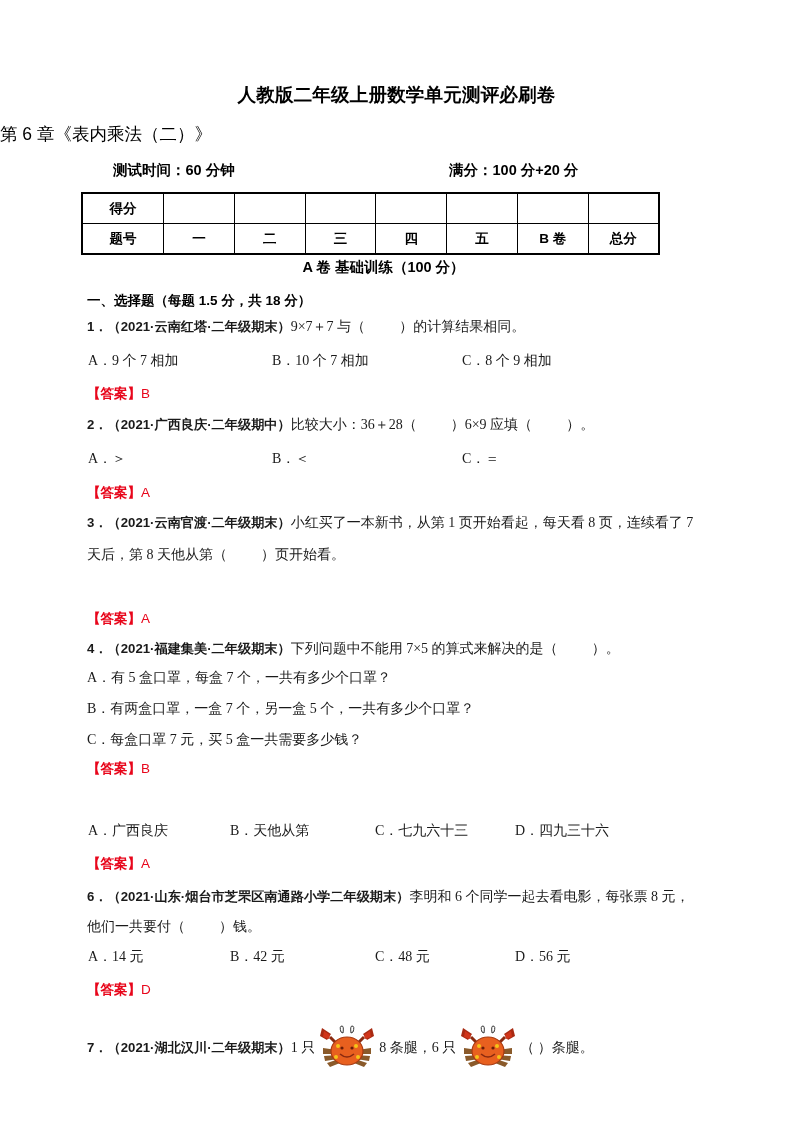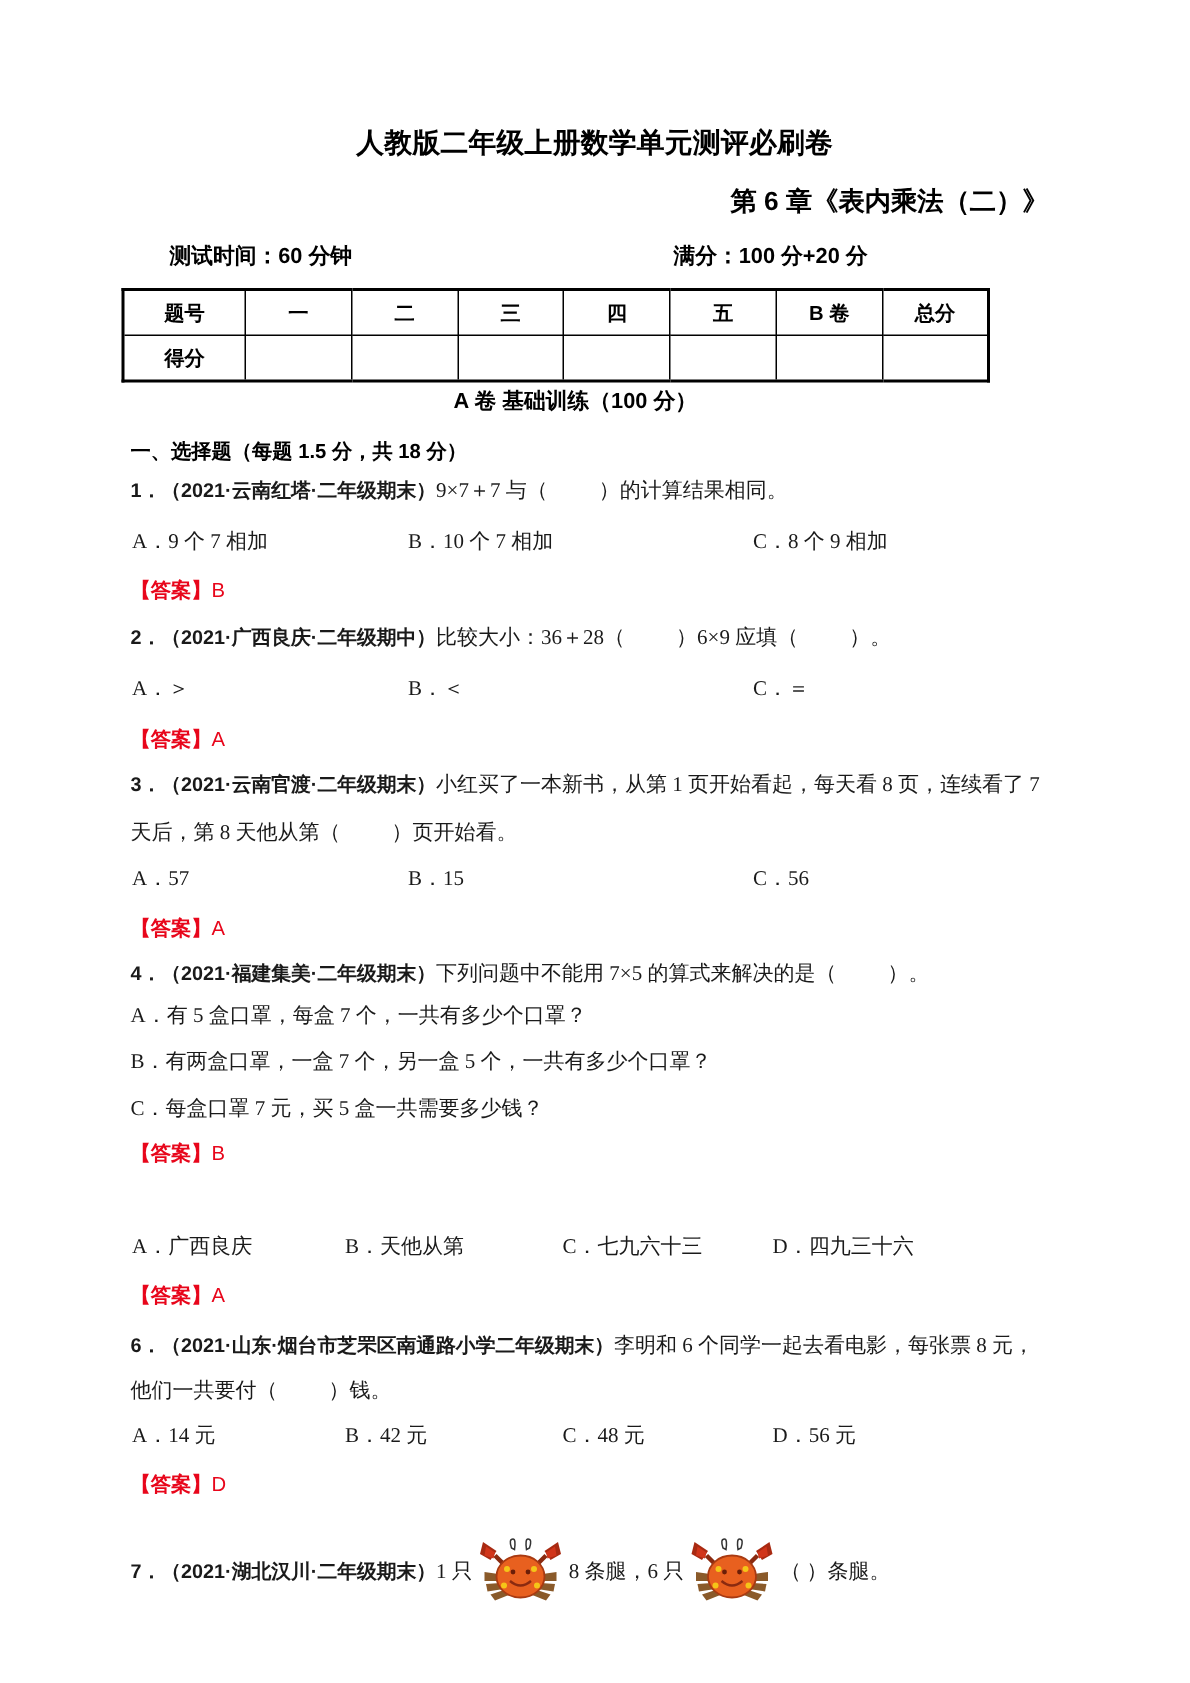--- a/index.html
+++ b/index.html
@@ -30,23 +30,23 @@
     text-align: center;
     font-family: "Liberation Sans", sans-serif;
     font-weight: bold;
     font-size: 18.5px;
     letter-spacing: 0.2px;
   }
   .doc-subtitle {
     position: absolute;
     left: 0; top: 122px;
     width: 699px;
-    text-align: right;
-    font-family: "Liberation Sans", sans-serif;
-    font-weight: bold;
+    text-align: left;
+    font-family: "Liberation Sans", sans-serif;
+    font-weight: normal;
     font-size: 17.5px;
   }
   .meta-row {
     position: absolute;
     left: 113px; top: 161px;
     width: 560px;
     font-family: "Liberation Sans", sans-serif;
     font-weight: bold;
     font-size: 14.5px;
   }
@@ -119,21 +119,21 @@
   .opt {
     position: absolute;
     top: 0;
     font-family: "Liberation Serif", serif;
     font-size: 14px;
     white-space: nowrap;
     color: #1a1a1a;
   }
   .opt-col-0 { left: 1px; }
   .opt-col-1 { left: 185px; }
-  .opt-col-2 { left: 375px; margin-left: 40px; }
+  .opt-col-2 { left: 375px; }
   .opt4-col-0 { left: 1px; }
   .opt4-col-1 { left: 143px; }
   .opt4-col-2 { left: 288px; }
   .opt4-col-3 { left: 428px; }
 
   .opt-stack { position: absolute; left: 87px; width: 622px; }
   .opt-line {
     font-family: "Liberation Serif", serif;
     font-size: 14px;
     line-height: 31px;
@@ -181,39 +181,39 @@
   <div class="doc-subtitle">第 6 章《表内乘法（二）》</div>
 
   <div class="meta-row">
     <span class="meta-left">测试时间：60 分钟</span>
     <span class="meta-right">满分：100 分+20 分</span>
   </div>
 
   <table class="score-table">
     <tbody>
         <tr>
+      <td class="outer-l">得分</td>
+      <td></td>
+      <td></td>
+      <td></td>
+      <td></td>
+      <td></td>
+      <td></td>
+      <td class="outer-r"></td>
+    </tr>
+    <tr>
       <td class="outer-l">题号</td>
       <td>一</td>
       <td>二</td>
       <td>三</td>
       <td>四</td>
       <td>五</td>
       <td>B 卷</td>
       <td class="outer-r">总分</td>
     </tr>
-    <tr>
-      <td class="outer-l">得分</td>
-      <td></td>
-      <td></td>
-      <td></td>
-      <td></td>
-      <td></td>
-      <td></td>
-      <td class="outer-r"></td>
-    </tr>
   </tbody>
     </table>
 
   <div class="paper-label">A 卷   基础训练（100 分）</div>
   <div class="section-head">一、选择题（每题 1.5 分，共 18 分）</div>
 
   <div class="q q-text" style="top:316px;">
     <span class="q-num">1．</span><span class="q-src">（2021·云南红塔·二年级期末）</span><span class="q-body">9×7＋7 与（</span><span class="blank"></span><span class="q-body">）的计算结果相同。</span>
   </div>
   <div class="opts" style="top:352px;">
@@ -235,25 +235,20 @@
   </div>
   <div class="answer" style="top:484px;">
     <span class="tag">【答案】</span><span class="val">A</span>
   </div>
 
   <div class="q q-text" style="top:512px;">
     <span class="q-num">3．</span><span class="q-src">（2021·云南官渡·二年级期末）</span><span class="q-body">小红买了一本新书，从第 1 页开始看起，每天看 8 页，连续看了 7</span>
   </div>
   <div class="q q-text" style="top:544px;">
     <span class="q-body">天后，第 8 天他从第（</span><span class="blank"></span><span class="q-body">）页开始看。</span>
-  </div>
-  <div class="opts" style="top:577px;">
-    <span class="opt opt-col-0">A．57</span>
-    <span class="opt opt-col-1">B．15</span>
-    <span class="opt opt-col-2">C．56</span>
   </div>
   <div class="answer" style="top:610px;">
     <span class="tag">【答案】</span><span class="val">A</span>
   </div>
 
   <div class="q q-text" style="top:638px;">
     <span class="q-num">4．</span><span class="q-src">（2021·福建集美·二年级期末）</span><span class="q-body">下列问题中不能用 7×5 的算式来解决的是（</span><span class="blank"></span><span class="q-body">）。</span>
   </div>
   <div class="opt-stack" style="top:662px;">
     <div class="opt-line">A．有 5 盒口罩，每盒 7 个，一共有多少个口罩？</div>

